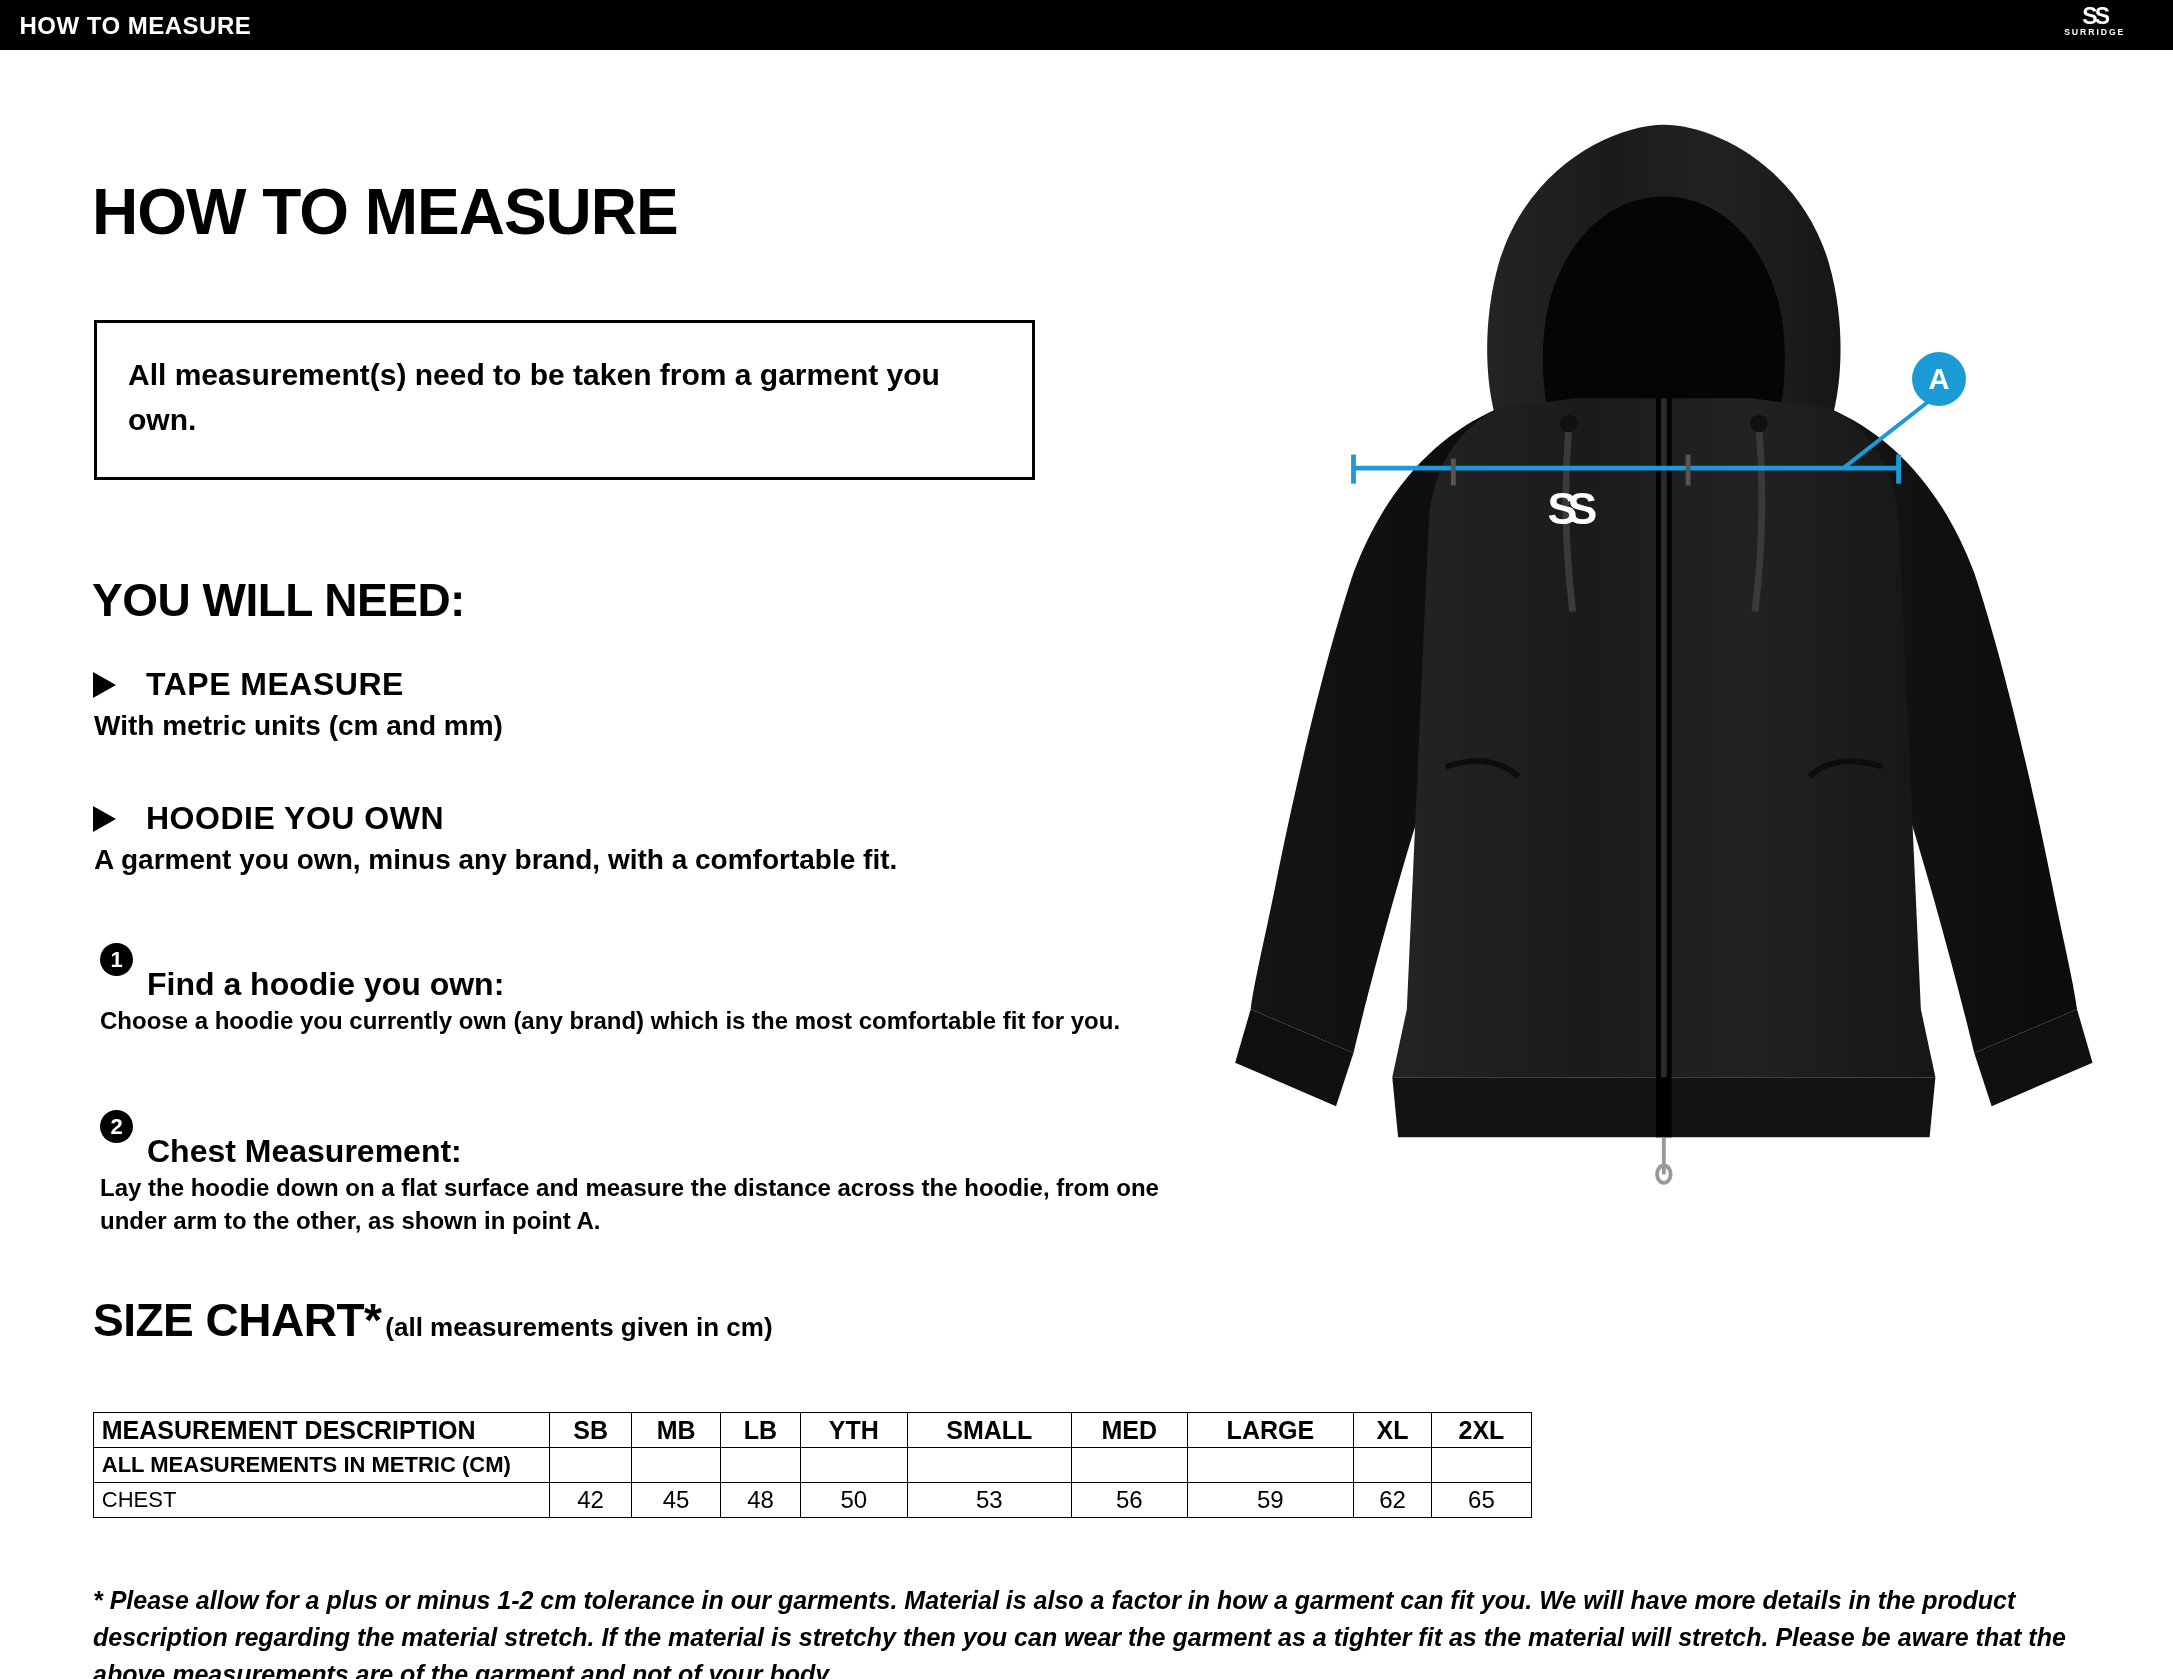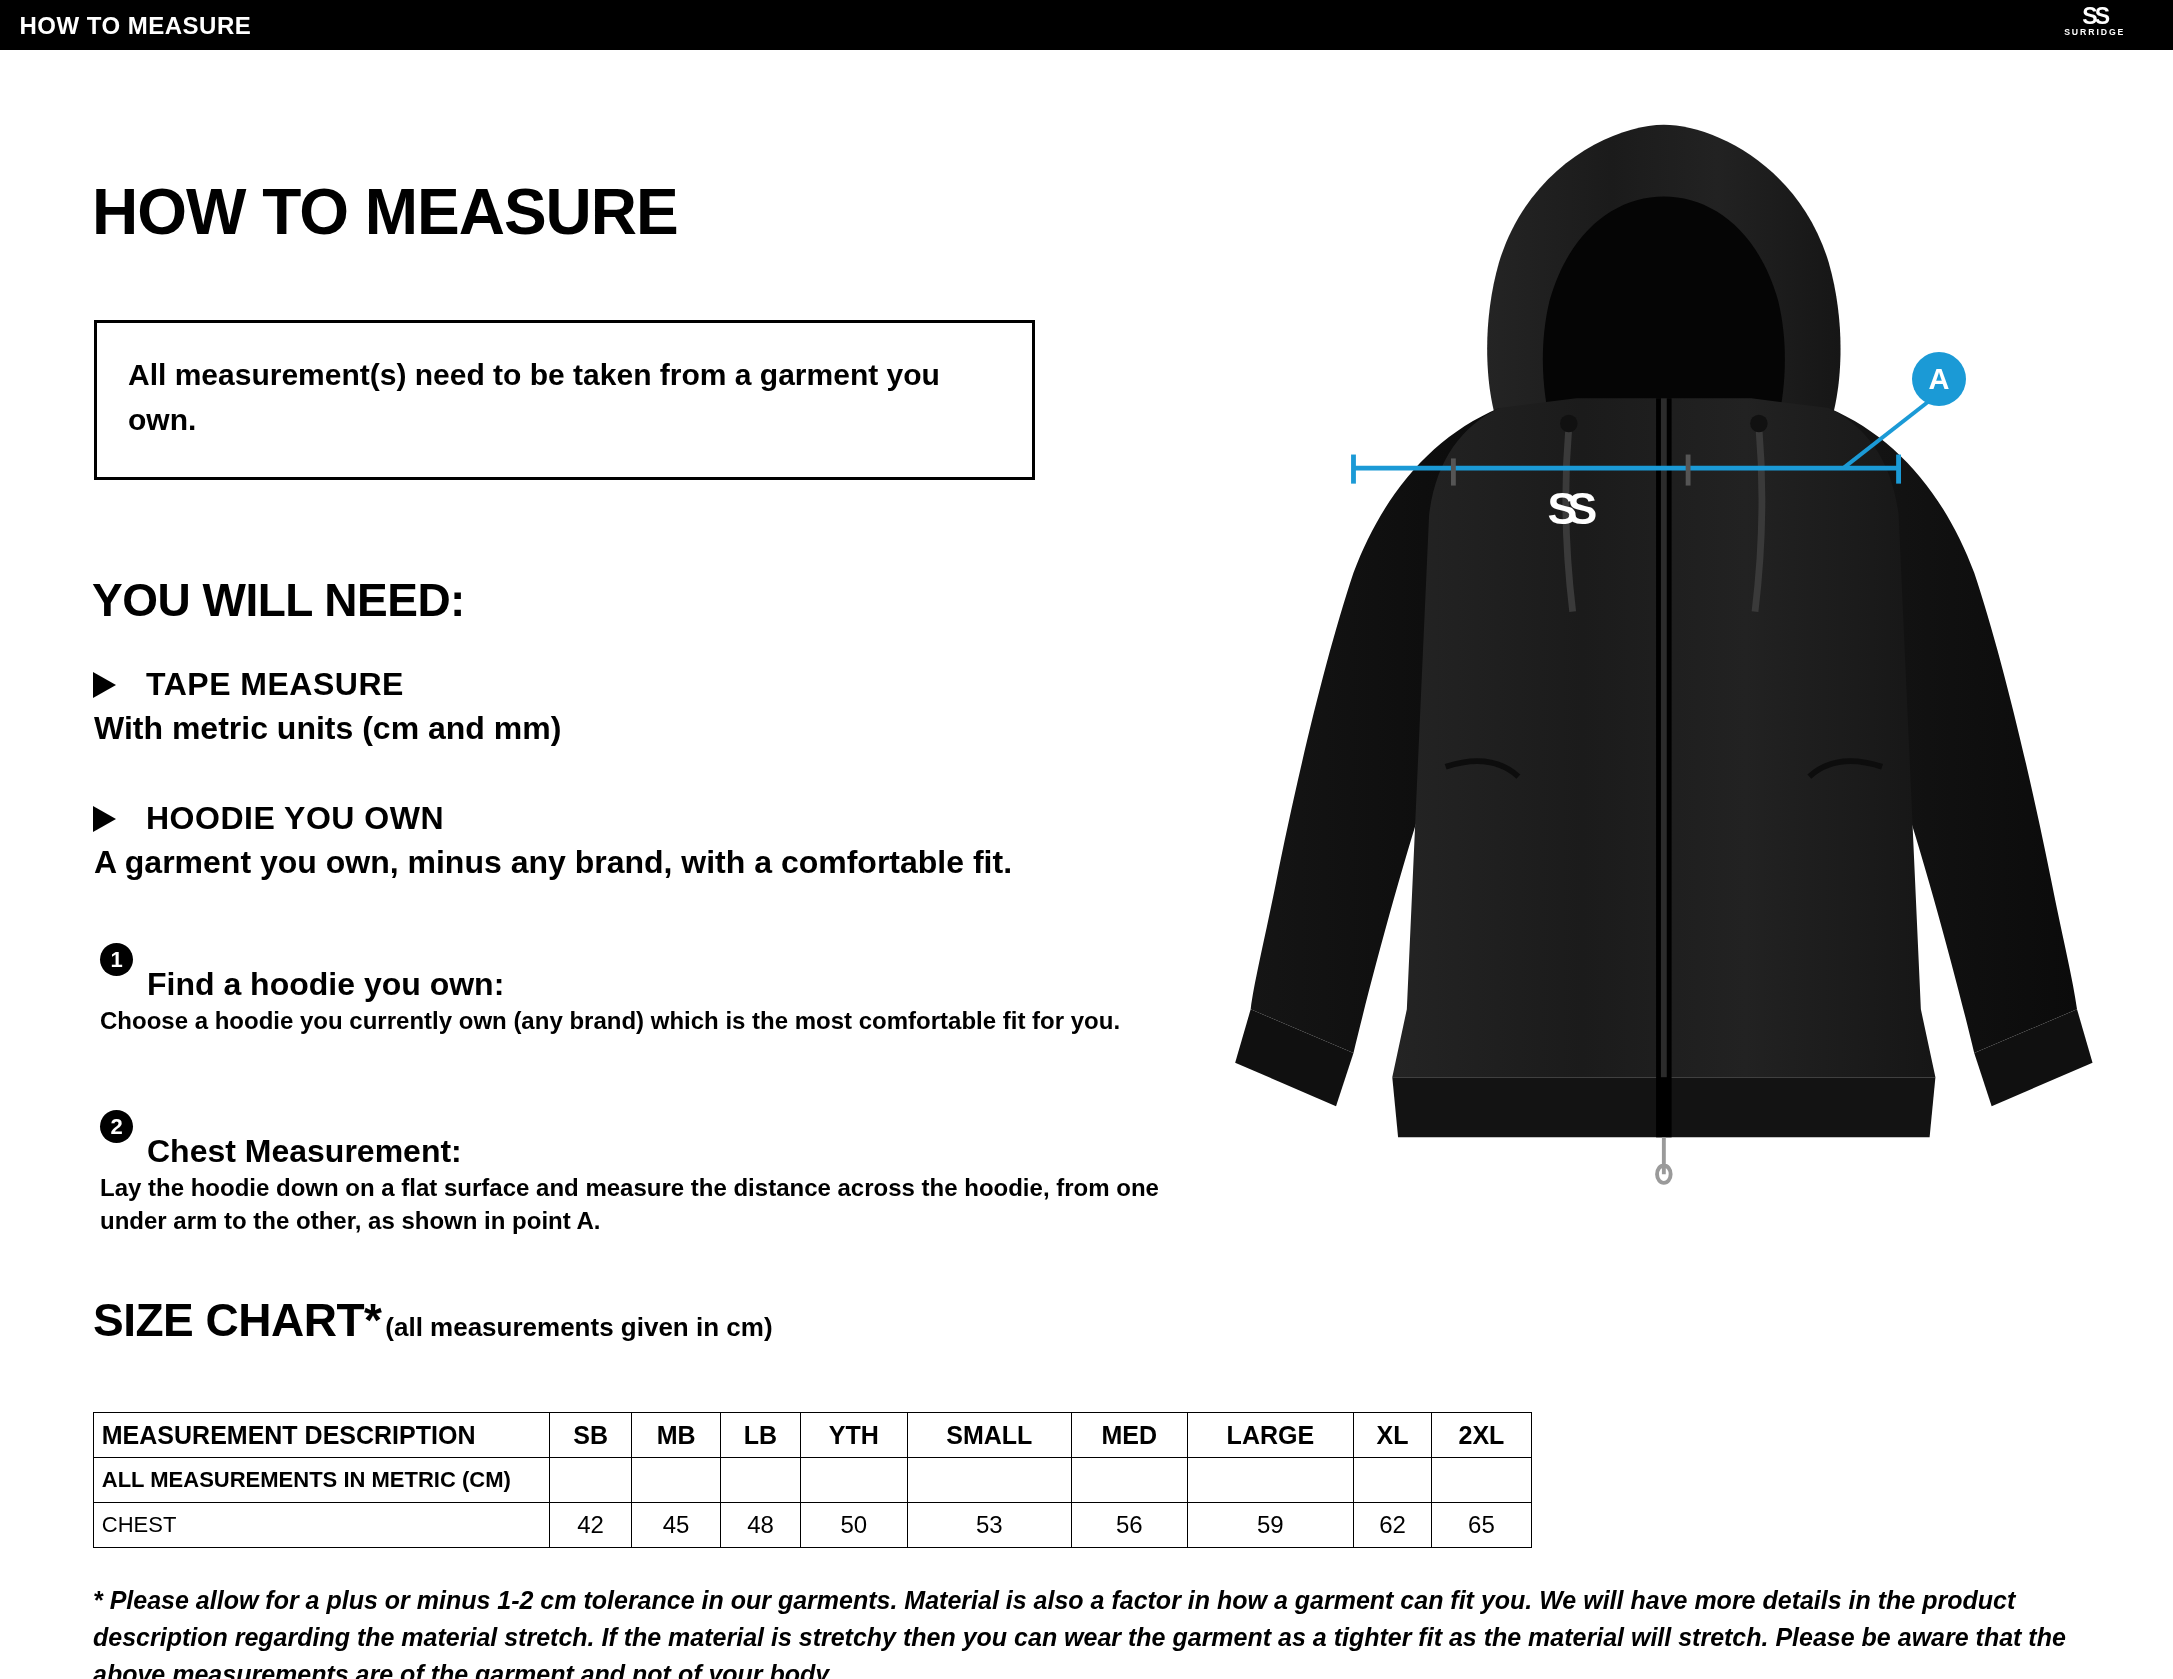--- a/index.html
+++ b/index.html
@@ -108,21 +108,21 @@
     position: absolute;
     left: 53px; top: 0;
     font-size: 32px;
     font-weight: bold;
     letter-spacing: 0.5px;
     white-space: nowrap;
   }
   .need-item .need-sub {
     position: absolute;
     left: 1px; top: 44px;
-    font-size: 32px;
+    font-size: 28px;
     font-weight: bold;
     white-space: nowrap;
   }
 
   .step { position: absolute; left: 100px; }
   .step .num {
     position: absolute;
     left: 0; top: 1.9px;
     width: 33px; height: 33px;
     border-radius: 50%;
@@ -167,21 +167,21 @@
 
   
   table.size-table {
     position: absolute;
     left: 93px; top: 1412px;
     border-collapse: collapse;
     width: 1439px;
   }
   table.size-table td, table.size-table th {
     border: 1.9px solid #000;
-    height: 45px;
+    height: 35px;
     padding: 0 7.8px;
     font-size: 24px;
     color: #000;
   }
   table.size-table th {
     font-weight: bold;
     text-align: center;
     font-size: 25px;
   }
   table.size-table th.desc-head {

